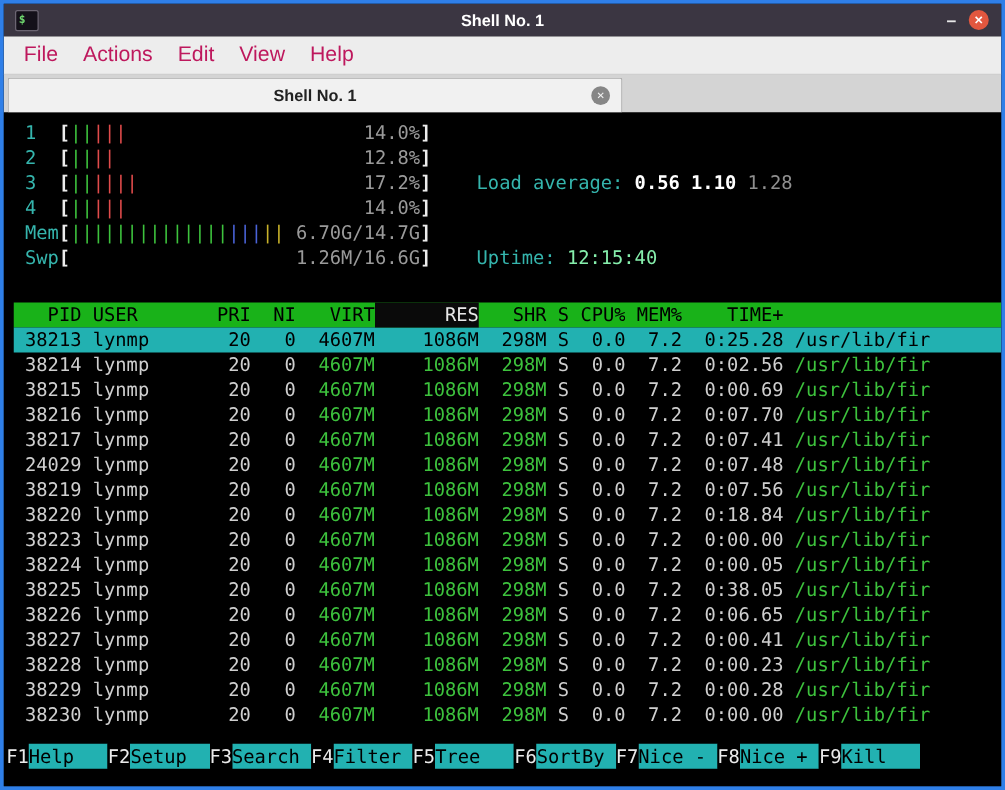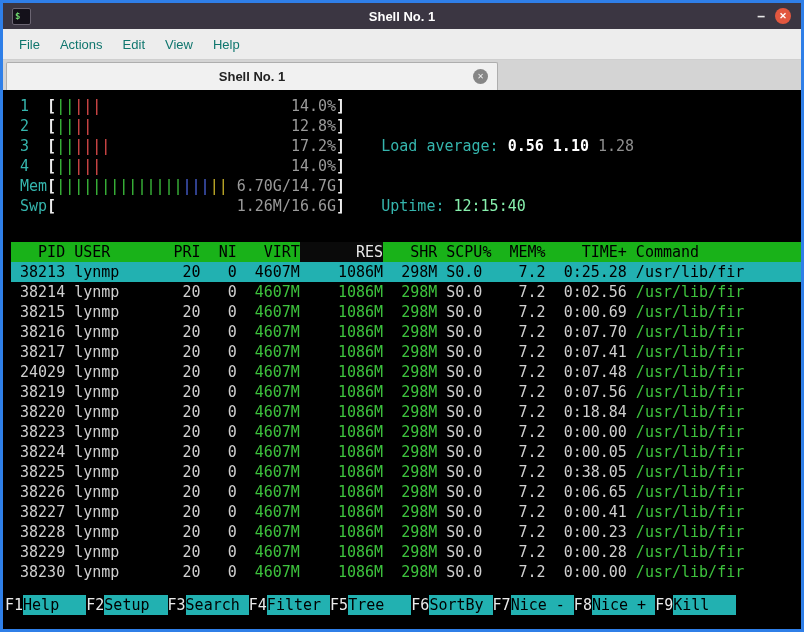--- a/index.html
+++ b/index.html
@@ -28,21 +28,21 @@
   .win-controls{margin-left:auto;display:flex;align-items:center;gap:10px;padding-right:10px;position:relative;z-index:2;}
   .win-min{color:#e8e8e8;font-size:14px;font-weight:bold;cursor:default;line-height:10px;}
   .win-close{
     width:16px;height:16px;border-radius:50%;background:#e2573f;
     color:#fff;font-size:9px;display:flex;align-items:center;justify-content:center;
     font-weight:bold;cursor:default;
   }
   
   .menubar{
     height:30px;flex:0 0 30px;background:#ededed;border-bottom:1px solid #cfcfcf;
-    display:flex;align-items:center;padding-left:6px;color:#0f766e;font-size:13px;
+    display:flex;align-items:center;padding-left:6px;color:#be185d;font-size:17px;
   }
   .menu-item{padding:5px 10px;cursor:default;}
   
   .tabbar{
     height:30px;flex:0 0 30px;background:#d4d4d4;
     display:flex;align-items:flex-end;padding:0 3px;
   }
   .tab{
     width:490px;height:27px;background:#f1f1f1;
     border:1px solid #aeaeae;border-bottom:none;border-radius:2px 2px 0 0;
@@ -77,21 +77,21 @@
   .prow{display:flex;white-space:pre;height:20px;}
   .prow span{display:inline-block;overflow:hidden;}
   .c-pid {width:6ch;text-align:right;}
   .c-user{width:9ch;padding-left:1ch;text-align:left;}
   .c-pri {width:5ch;text-align:right;}
   .c-ni  {width:4ch;text-align:right;}
   .c-virt{width:7ch;text-align:right;}
   .c-res {width:6ch;text-align:right;padding-left:29px;}
   .c-shr {width:6ch;text-align:right;}
   .c-s   {width:2ch;text-align:right;}
-  .c-cpu {width:5ch;text-align:left;}
+  .c-cpu {width:5ch;text-align:right;}
   .c-mem {width:5ch;text-align:right;}
   .c-time{width:9ch;text-align:right;}
   .c-cmd {flex:1;padding-left:1ch;text-align:left;white-space:pre;}
   .phead{background:#19b219;color:#000;}
   .phead .sorted{background:#0a0a0a;color:#e8e8e8;}
   .prows .c-virt,.prows .c-res,.prows .c-shr,.prows .c-cmd{color:#3dc23d;}
   .prows .prow{color:#cfcfcf;}
   .prows .selected{background:#22b1b1;}
   .prows .selected span{color:#000 !important;}
   
@@ -166,21 +166,20 @@
       <span class="c-user">USER</span>
       <span class="c-pri">PRI</span>
       <span class="c-ni">NI</span>
       <span class="c-virt">VIRT</span>
       <span class="c-res sorted">RES</span>
       <span class="c-shr">SHR</span>
       <span class="c-s">S</span>
       <span class="c-cpu">CPU%</span>
       <span class="c-mem">MEM%</span>
       <span class="c-time">TIME+</span>
-      <span class="c-cmd">Command</span>
     </div>
 
     <div class="prows">
 
         <div class="prow selected">
           <span class="c-pid">38213</span>
           <span class="c-user">lynmp</span>
           <span class="c-pri">20</span>
           <span class="c-ni">0</span>
           <span class="c-virt">4607M</span>

